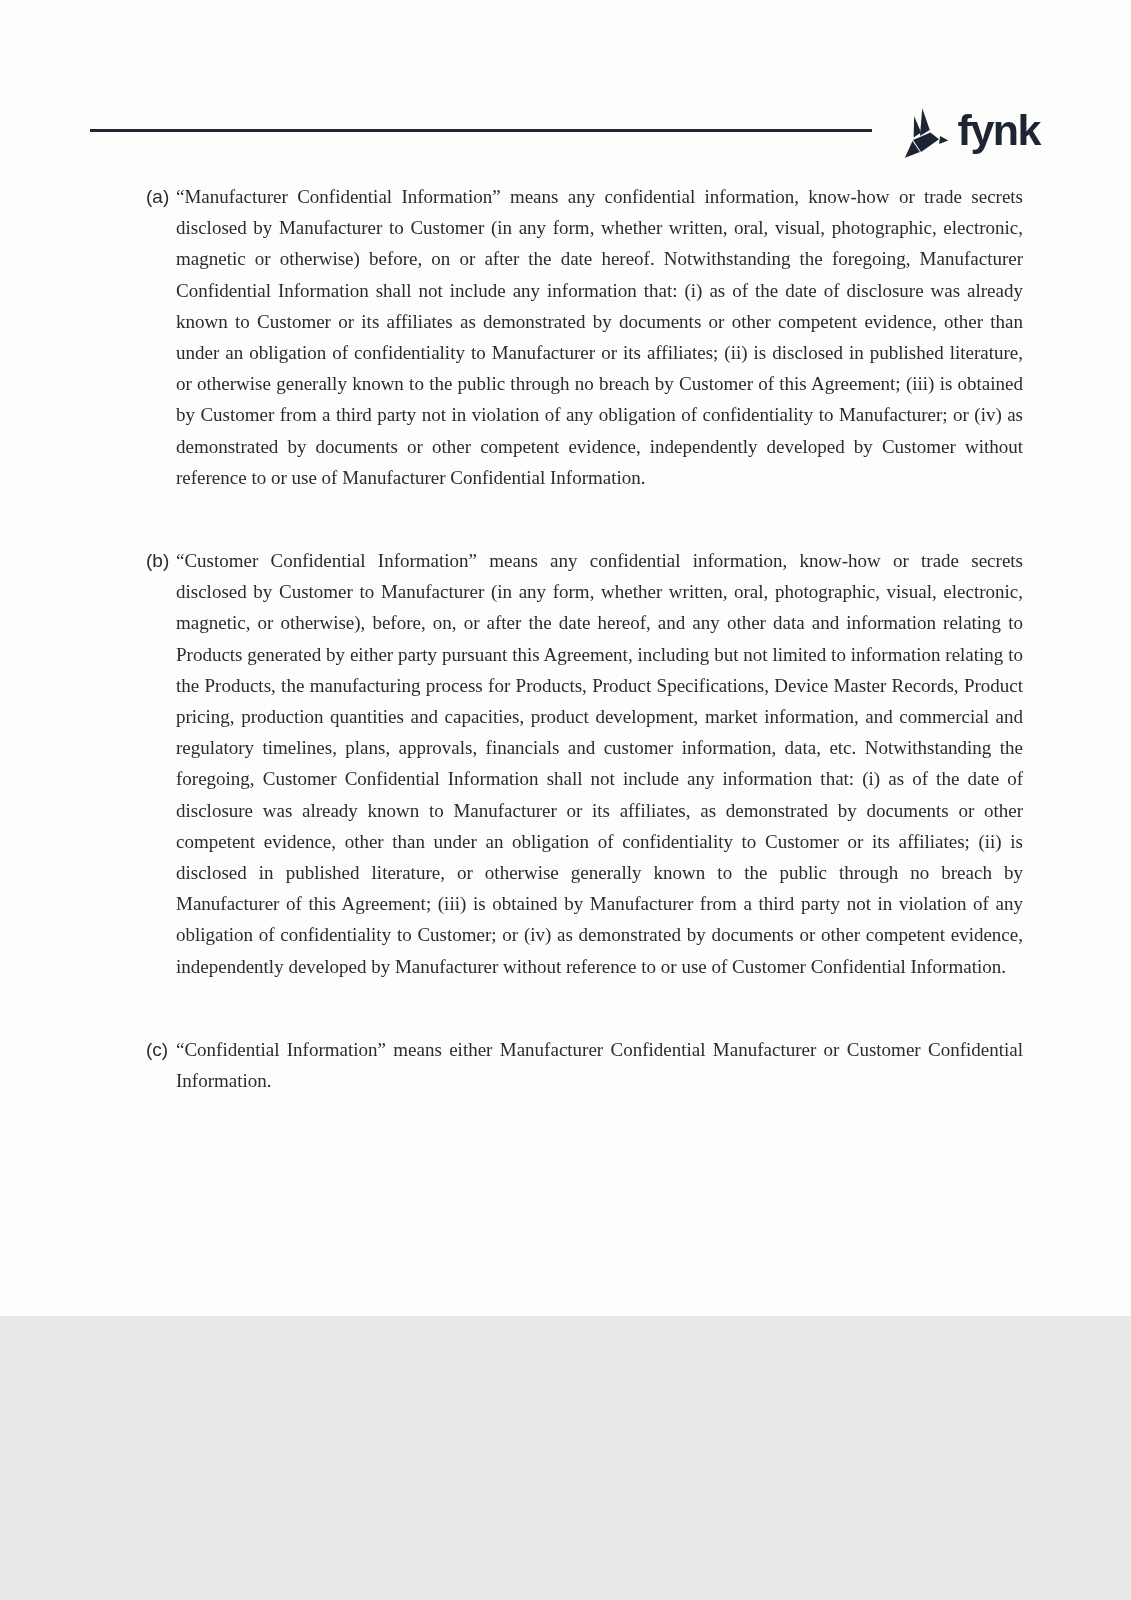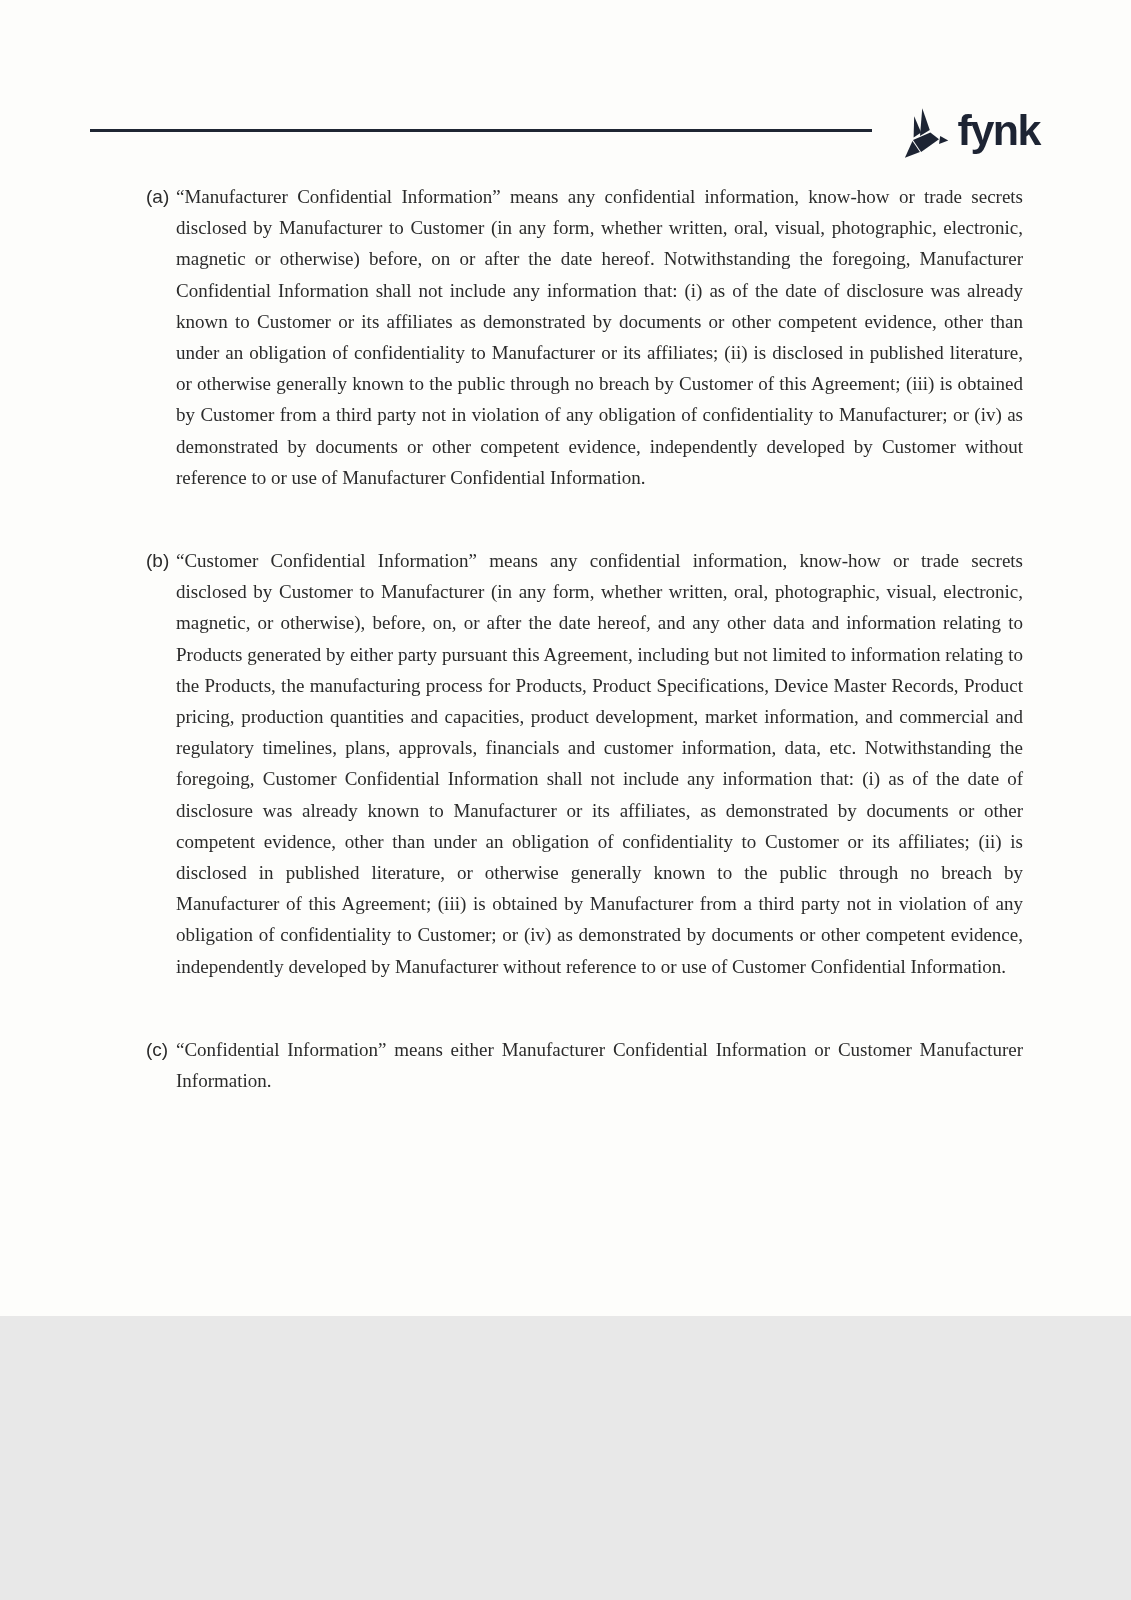--- a/index.html
+++ b/index.html
@@ -119,21 +119,21 @@
       <p class="clause-text">“Manufacturer Confidential Information” means any confidential information, know-how or trade secrets disclosed by Manufacturer to Customer (in any form, whether written, oral, visual, photographic, electronic, magnetic or otherwise) before, on or after the date hereof. Notwithstanding the foregoing, Manufacturer Confidential Information shall not include any information that: (i) as of the date of disclosure was already known to Customer or its affiliates as demonstrated by documents or other competent evidence, other than under an obligation of confidentiality to Manufacturer or its affiliates; (ii) is disclosed in published literature, or otherwise generally known to the public through no breach by Customer of this Agreement; (iii) is obtained by Customer from a third party not in violation of any obligation of confidentiality to Manufacturer; or (iv) as demonstrated by documents or other competent evidence, independently developed by Customer without reference to or use of Manufacturer Confidential Information.</p>
     </div>
 
     <div class="clause">
       <span class="clause-label">(b)</span>
       <p class="clause-text">“Customer Confidential Information” means any confidential information, know-how or trade secrets disclosed by Customer to Manufacturer (in any form, whether written, oral, photographic, visual, electronic, magnetic, or otherwise), before, on, or after the date hereof, and any other data and information relating to Products generated by either party pursuant this Agreement, including but not limited to information relating to the Products, the manufacturing process for Products, Product Specifications, Device Master Records, Product pricing, production quantities and capacities, product development, market information, and commercial and regulatory timelines, plans, approvals, financials and customer information, data, etc. Notwithstanding the foregoing, Customer Confidential Information shall not include any information that: (i) as of the date of disclosure was already known to Manufacturer or its affiliates, as demonstrated by documents or other competent evidence, other than under an obligation of confidentiality to Customer or its affiliates; (ii) is disclosed in published literature, or otherwise generally known to the public through no breach by Manufacturer of this Agreement; (iii) is obtained by Manufacturer from a third party not in violation of any obligation of confidentiality to Customer; or (iv) as demonstrated by documents or other competent evidence, independently developed by Manufacturer without reference to or use of Customer Confidential Information.</p>
     </div>
 
     <div class="clause">
       <span class="clause-label">(c)</span>
-      <p class="clause-text">“Confidential Information” means either Manufacturer Confidential Information or Customer Manufacturer Information.</p>
+      <p class="clause-text">“Confidential Information” means either Manufacturer Confidential Manufacturer or Customer Confidential Information.</p>
     </div>
 
   </main>
 
   <footer class="footer">
     <div class="footer-rule"></div>
     <div class="footer-lines">
       <div>www.fynk.com</div>
       <div>limited@fynk.com</div>
     </div>

